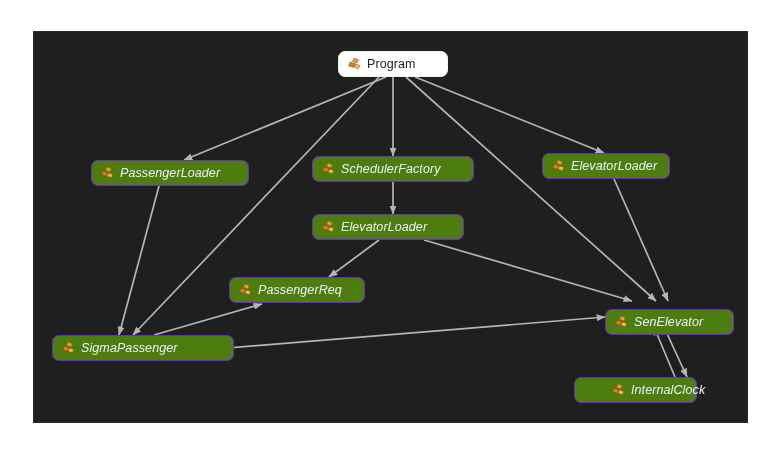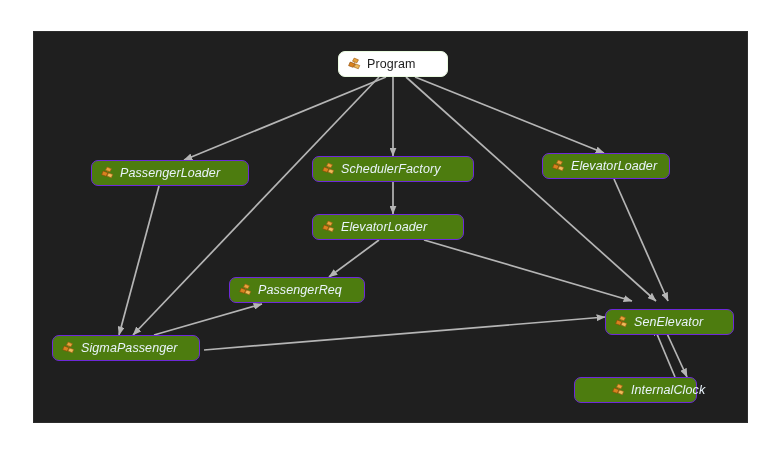--- a/index.html
+++ b/index.html
@@ -168,21 +168,21 @@
         </div>
         <div class="node blue" style="left: 571px; top: 269px; width: 129px; margin-top: 8px;">
           <svg class="icon" viewBox="0 0 16 15">
             <path d="M7.6 1.2 L12.2 3.0 L10.6 6.2 L5.9 4.5 Z" fill="#e8a33d" stroke="#a35f12" stroke-width="0.7"></path>
             <path d="M3.4 5.4 L8.4 7.2 L6.6 11.1 L1.7 9.3 Z" fill="#d9821f" stroke="#8d4c08" stroke-width="0.7"></path>
             <path d="M9.0 7.4 L13.6 9.1 L12.1 12.6 L7.5 10.8 Z" fill="#f0bb5a" stroke="#a35f12" stroke-width="0.7"></path>
             <path d="M8.6 5.6 L7.0 7.0 M9.4 8.0 L8.0 8.9" stroke="#b06a14" stroke-width="0.8" fill="none"></path>
           </svg>
           <span class="label">SenElevator</span>
         </div>
-        <div class="node blue" style="left: 18px; top: 303px; width: 148px;">
+        <div class="node blue" style="left: 18px; top: 303px; width: 182px;">
           <svg class="icon" viewBox="0 0 16 15">
             <path d="M7.6 1.2 L12.2 3.0 L10.6 6.2 L5.9 4.5 Z" fill="#e8a33d" stroke="#a35f12" stroke-width="0.7"></path>
             <path d="M3.4 5.4 L8.4 7.2 L6.6 11.1 L1.7 9.3 Z" fill="#d9821f" stroke="#8d4c08" stroke-width="0.7"></path>
             <path d="M9.0 7.4 L13.6 9.1 L12.1 12.6 L7.5 10.8 Z" fill="#f0bb5a" stroke="#a35f12" stroke-width="0.7"></path>
             <path d="M8.6 5.6 L7.0 7.0 M9.4 8.0 L8.0 8.9" stroke="#b06a14" stroke-width="0.8" fill="none"></path>
           </svg>
           <span class="label">SigmaPassenger</span>
         </div>
         <div class="node blue" style="left: 540px; top: 345px; width: 123px; padding-left: 36px;">
           <svg class="icon" viewBox="0 0 16 15">

